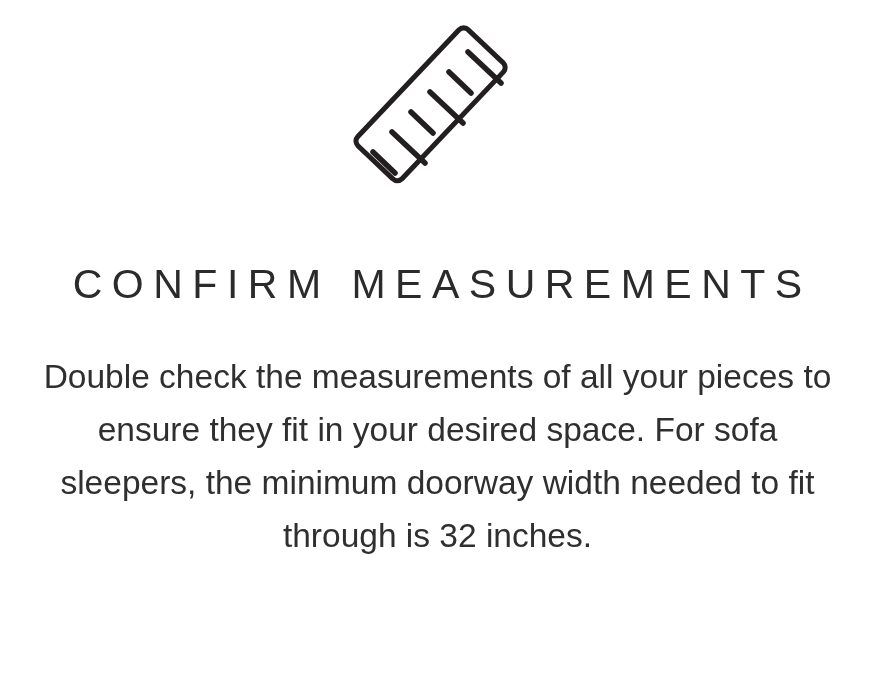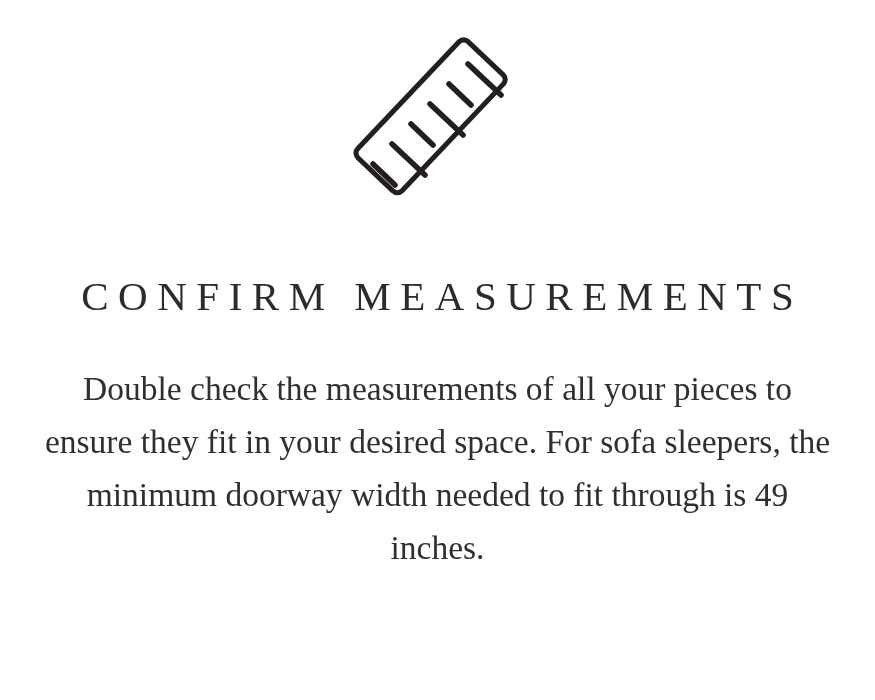--- a/index.html
+++ b/index.html
@@ -14,22 +14,21 @@
     color: #2b2b2b;
     overflow: hidden;
   }
   .card {
     width: 875px;
     height: 700px;
     box-sizing: border-box;
     display: flex;
     flex-direction: column;
     align-items: center;
-    padding-top: 34px;
-    font-family: Liberation Serif, serif;
+    padding-top: 22px;
   }
   .icon-wrap {
     width: 260px;
     height: 180px;
     display: flex;
     align-items: center;
     justify-content: center;
   }
   .icon-wrap svg {
     display: block;
@@ -71,15 +70,15 @@
         <path d="M78 90 L100 111"></path>
         <path d="M97 70 L130 101"></path>
         <path d="M116 50 L138 71"></path>
         <path d="M135 30 L168 61"></path>
       </g>
     </svg>
   </div>
 
   <div class="headline">CONFIRM MEASUREMENTS</div>
 
-  <div class="body-copy">Double check the measurements of all your pieces to ensure they fit in your desired space. For sofa sleepers, the minimum doorway width needed to fit through is 49 inches.</div>
+  <div class="body-copy">Double check the measurements of all your pieces to ensure they fit in your desired space. For sofa sleepers, the minimum doorway width needed to fit through is 32 inches.</div>
 
 </div>
 
 </body></html>

